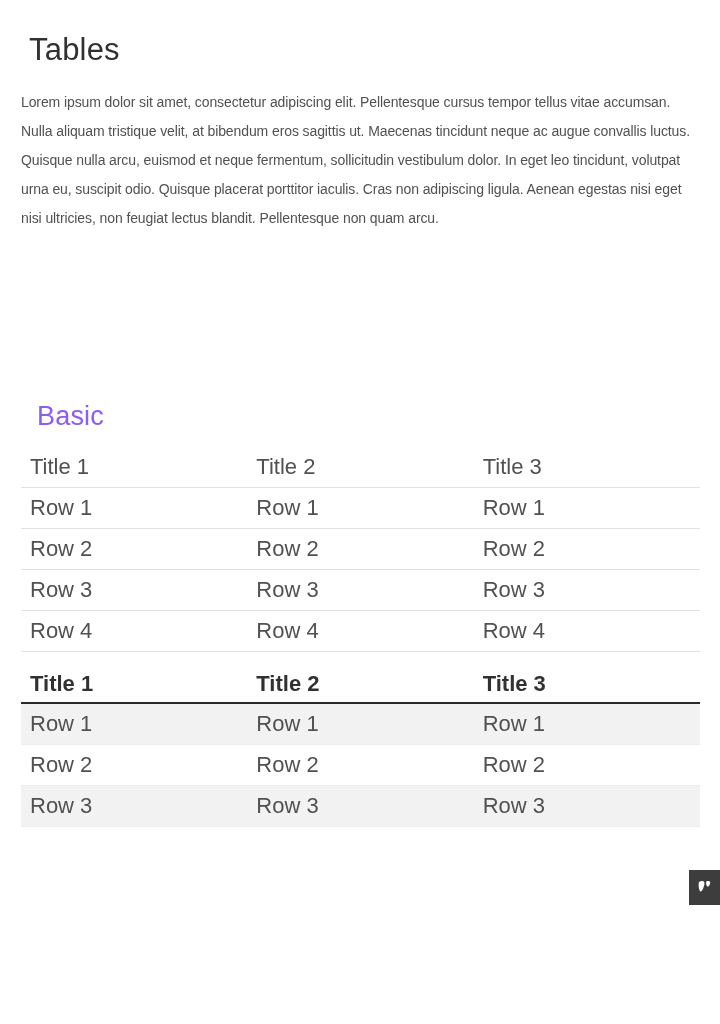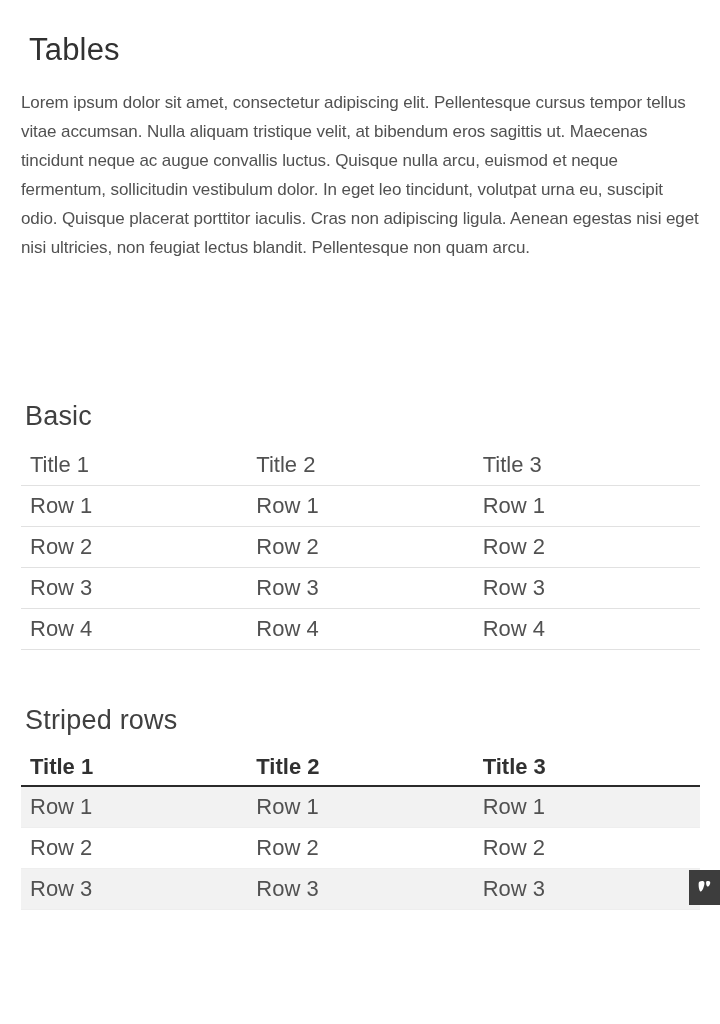--- a/index.html
+++ b/index.html
@@ -22,33 +22,33 @@
   h1.page-title {
     margin: 32px 0 0 8px;
     font-size: 31px;
     line-height: 36px;
     font-weight: 300;
     color: #313131;
     letter-spacing: 0.2px;
   }
   p.intro {
     margin: 20px 0 0 0;
-    font-size: 17px;
+    font-size: 14px;
     line-height: 29px;
     letter-spacing: -0.1px;
     color: #515151;
     height: 210px;
     overflow: visible;
   }
   h2.section-heading {
     font-size: 27px;
     line-height: 30px;
     font-weight: 300;
-    color: #404040;
-    margin: 4px;
+    color: #8b5cf6;
+    margin: 16px;
     letter-spacing: 0.2px;
   }
   h2.basic-heading   { margin-top: 103px; }
   h2.striped-heading { margin-top: 55px; }
 
   table {
     width: 100%;
     border-collapse: collapse;
     margin-top: 14px;
     font-size: 22px;
@@ -135,21 +135,20 @@
         <td>Row 3</td>
       </tr>
       <tr>
         <td>Row 4</td>
         <td>Row 4</td>
         <td>Row 4</td>
       </tr>
     </tbody>
   </table>
 
-  <h2 class="section-heading striped-heading">Striped rows</h2>
 
   <table class="striped">
     <thead>
       <tr>
         <th>Title 1</th>
         <th>Title 2</th>
         <th>Title 3</th>
       </tr>
     </thead>
     <tbody>

